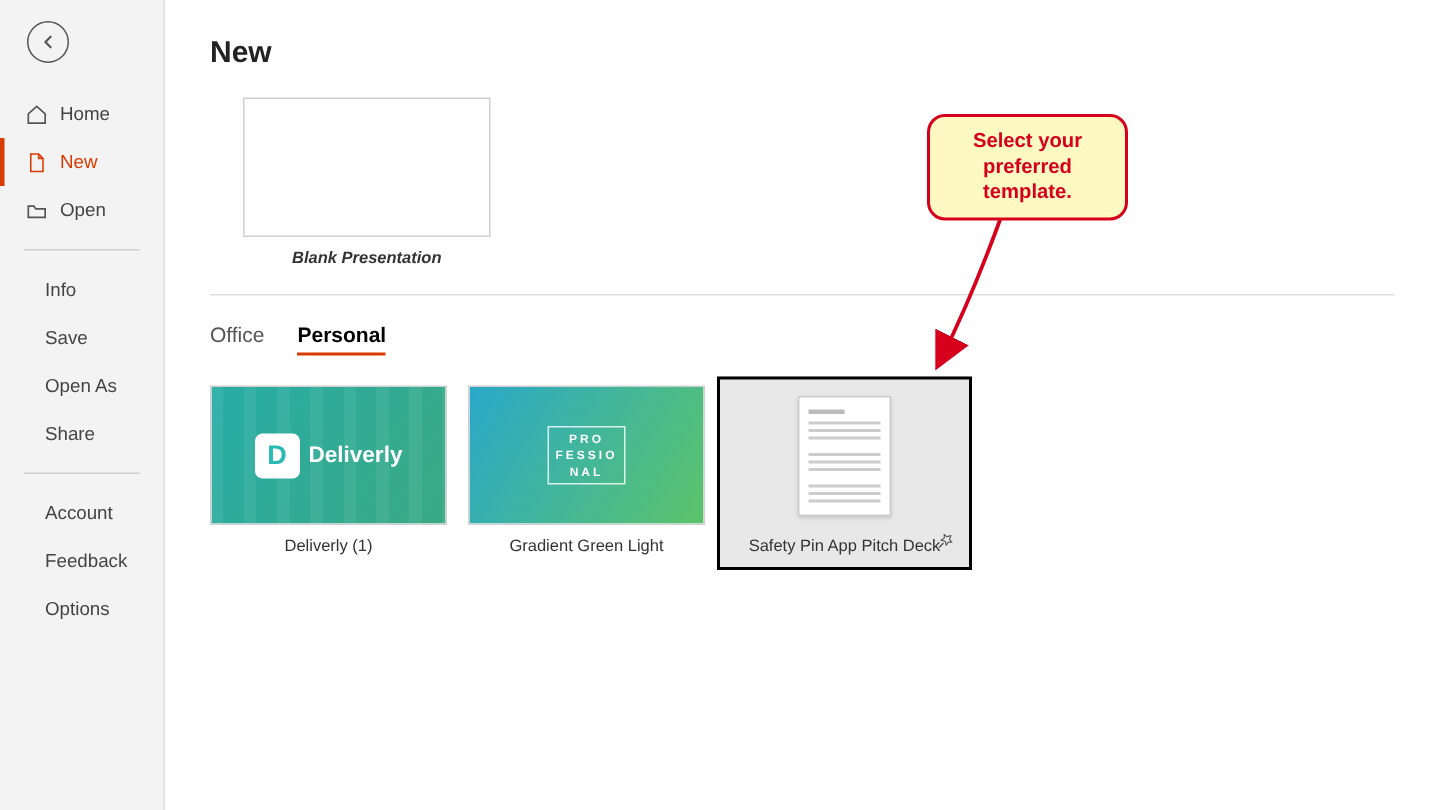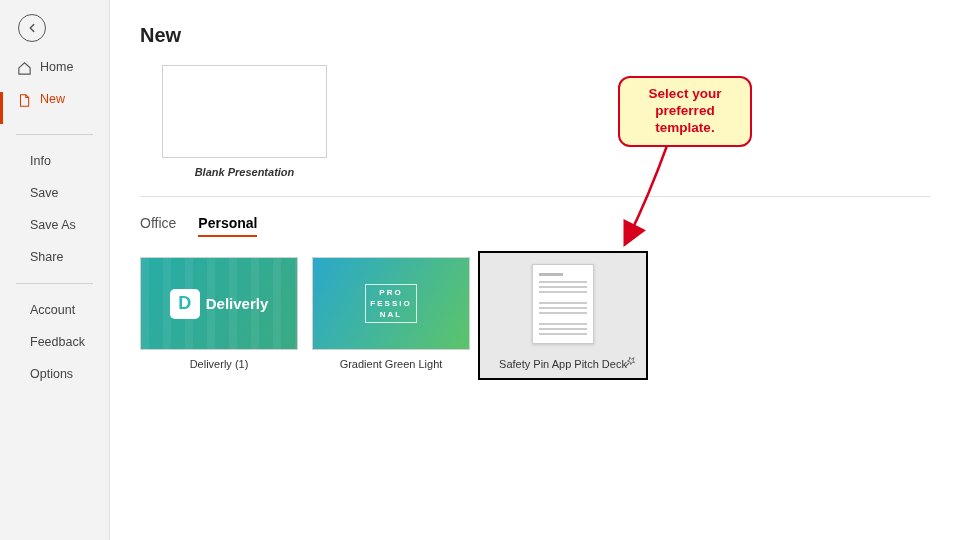--- a/index.html
+++ b/index.html
@@ -19,21 +19,21 @@
   .back-btn {
     width: 28px; height: 28px;
     border: 1.5px solid #555;
     border-radius: 50%;
     margin-left: 18px;
     display: flex; align-items: center; justify-content: center;
     cursor: pointer;
     margin-bottom: 18px;
   }
   .nav-item {
-    display: flex; 
+    display: flex; align-items: center;
     height: 32px;
     padding-left: 16px;
     font-size: 12.5px;
     color: #444;
     cursor: pointer;
     gap: 8px;
   }
   .nav-item.selected {
     border-left: 3px solid #d83b01;
     padding-left: 13px;
@@ -203,26 +203,34 @@
   </div>
   <div class="nav-item selected">
     <span class="icon">
       <svg width="14" height="15" viewBox="0 0 24 24" fill="none" stroke="#d83b01" stroke-width="1.8">
           <path d="M6 2h9l5 5v15H6z"></path>
           <path d="M15 2v5h5"></path>
         </svg>
     </span>
     <span>New</span>
   </div>
+  <div class="nav-item">
+    <span class="icon">
+      <svg width="15" height="15" viewBox="0 0 24 24" fill="none" stroke="#555" stroke-width="1.8">
+          <path d="M3 7h6l2 3h10v9H3z"></path>
+        </svg>
+    </span>
+    <span>Open</span>
+  </div>
 
   <div class="nav-divider"></div>
 
   <div class="nav-sub">Info</div>
   <div class="nav-sub">Save</div>
-  <div class="nav-sub">Save As</div>
+  <div class="nav-sub">Open As</div>
   <div class="nav-sub">Share</div>
 
   <div class="nav-divider"></div>
 
   <div class="nav-sub">Account</div>
   <div class="nav-sub">Feedback</div>
   <div class="nav-sub">Options</div>
 </div>
 
 <div class="main">

